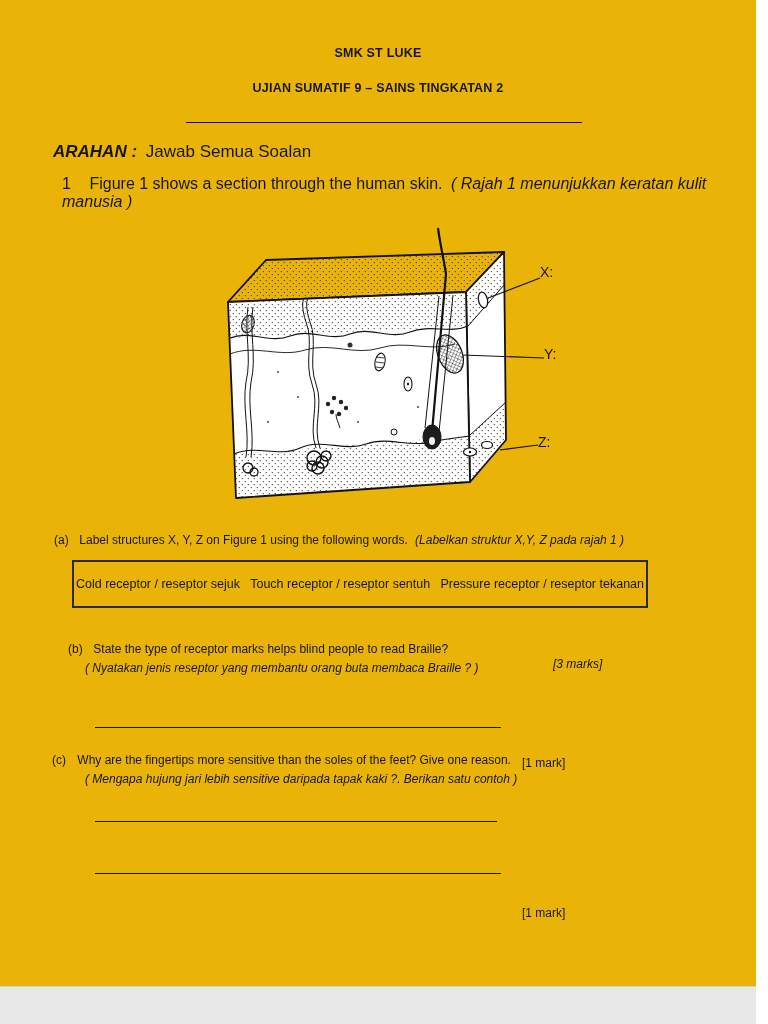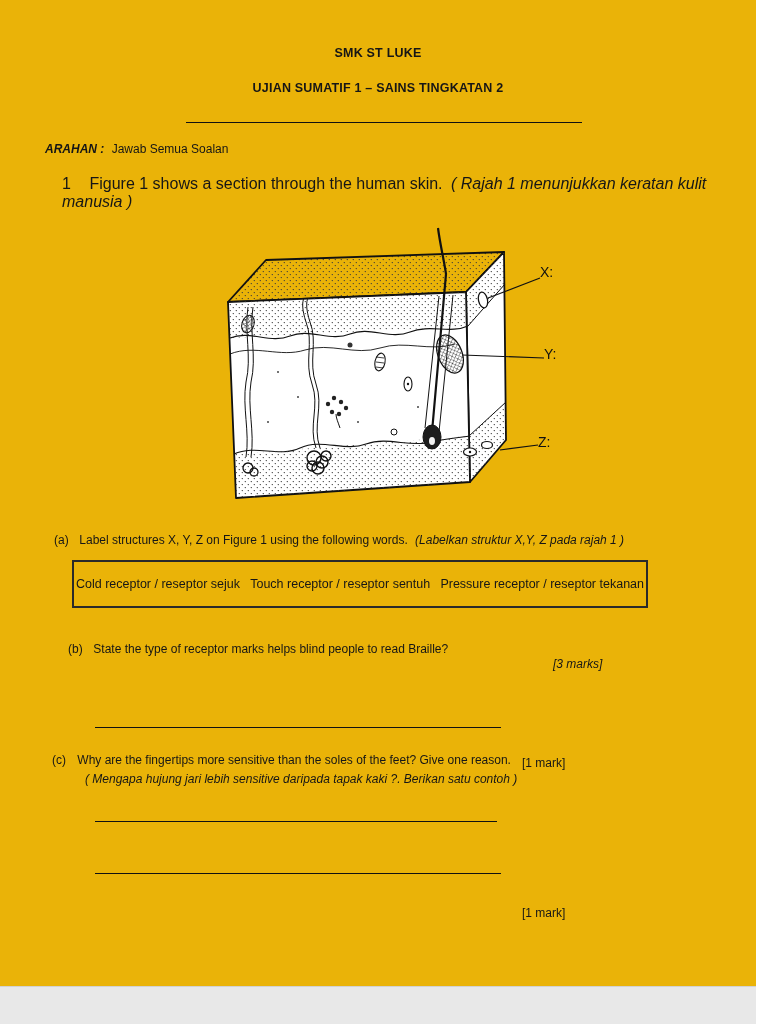--- a/index.html
+++ b/index.html
@@ -4,21 +4,21 @@
 <style>
   * { margin:0; padding:0; box-sizing:border-box; }
   html,body { width:768px; height:1024px; }
   body { background:#ffffff; font-family:"Liberation Sans", sans-serif; color:#161616; }
   .page { position:relative; width:756px; height:1024px; background:#eab308; overflow:hidden; }
 
   .school-title { position:absolute; top:46px; left:0; width:100%; text-align:center; font-weight:bold; font-size:12.5px; letter-spacing:.2px; }
   .exam-title   { position:absolute; top:81px; left:0; width:100%; text-align:center; font-weight:bold; font-size:12.5px; letter-spacing:.2px; }
   .title-rule   { position:absolute; top:122px; left:186px; width:396px; border-top:1.6px solid #111; }
 
-  .instructions { position:absolute; top:142px; left:45px; font-size:12px; }
+  .instructions { position:absolute; top:142px; left:53px; font-size:17px; }
   .bi { font-weight:bold; font-style:italic; }
   .it { font-style:italic; }
   .sp { margin-left:4px; }
 
   .q1-line { position:absolute; top:175px; left:62px; font-size:16px; width:690px; }
   .q-num   { display:inline-block; width:23px; }
 
   .figure-wrap { position:absolute; top:222px; left:208px; width:360px; height:292px; }
   .fig-label   { position:absolute; font-size:14px; color:#111; }
 
@@ -38,21 +38,21 @@
               background:#e8e8e8; border-top:1px solid #d2d2d2; }
 
   svg { display:block; }
 </style>
 </head>
 <body>
 
 <div class="page">
 
   <div class="school-title">SMK ST LUKE</div>
-  <div class="exam-title">UJIAN SUMATIF 1 – SAINS TINGKATAN 2</div>
+  <div class="exam-title">UJIAN SUMATIF 9 – SAINS TINGKATAN 2</div>
   <div class="title-rule"></div>
 
   <div class="instructions">
     <span class="bi">ARAHAN :</span>
     <span class="sp">Jawab Semua Soalan</span>
   </div>
 
   <div class="q1-line">
     <span class="q-num">1</span>
     <span>Figure 1 shows a section through the human skin.</span>
@@ -169,20 +169,21 @@
     <span>Touch receptor / reseptor sentuh</span>
     <span>Pressure receptor / reseptor tekanan</span>
   </div>
 
   <span class="marks marks-italic" style="top:617px; left:553px;">[3 marks]</span>
 
   <div class="part-row" style="top:642px; left:68px;">
     <span class="part-label">(b)</span>
     <span>State the type of receptor marks helps blind people to read Braille?</span>
   </div>
+  <div class="part-row it" style="top:661px; left:85px;">( Nyatakan jenis reseptor yang membantu orang buta membaca Braille ? )</div>
 
   <div class="answer-line" style="top:712px; left:95px; width:406px;"></div>
   <span class="marks" style="top:716px; left:522px;">[1 mark]</span>
 
   <div class="part-row" style="top:753px; left:52px;">
     <span class="part-label">(c)</span>
     <span>Why are the fingertips more sensitive than the soles of the feet? Give one reason.</span>
   </div>
   <div class="part-row it" style="top:772px; left:85px;">( Mengapa hujung jari lebih sensitive daripada tapak kaki ?. Berikan satu contoh )</div>
 

